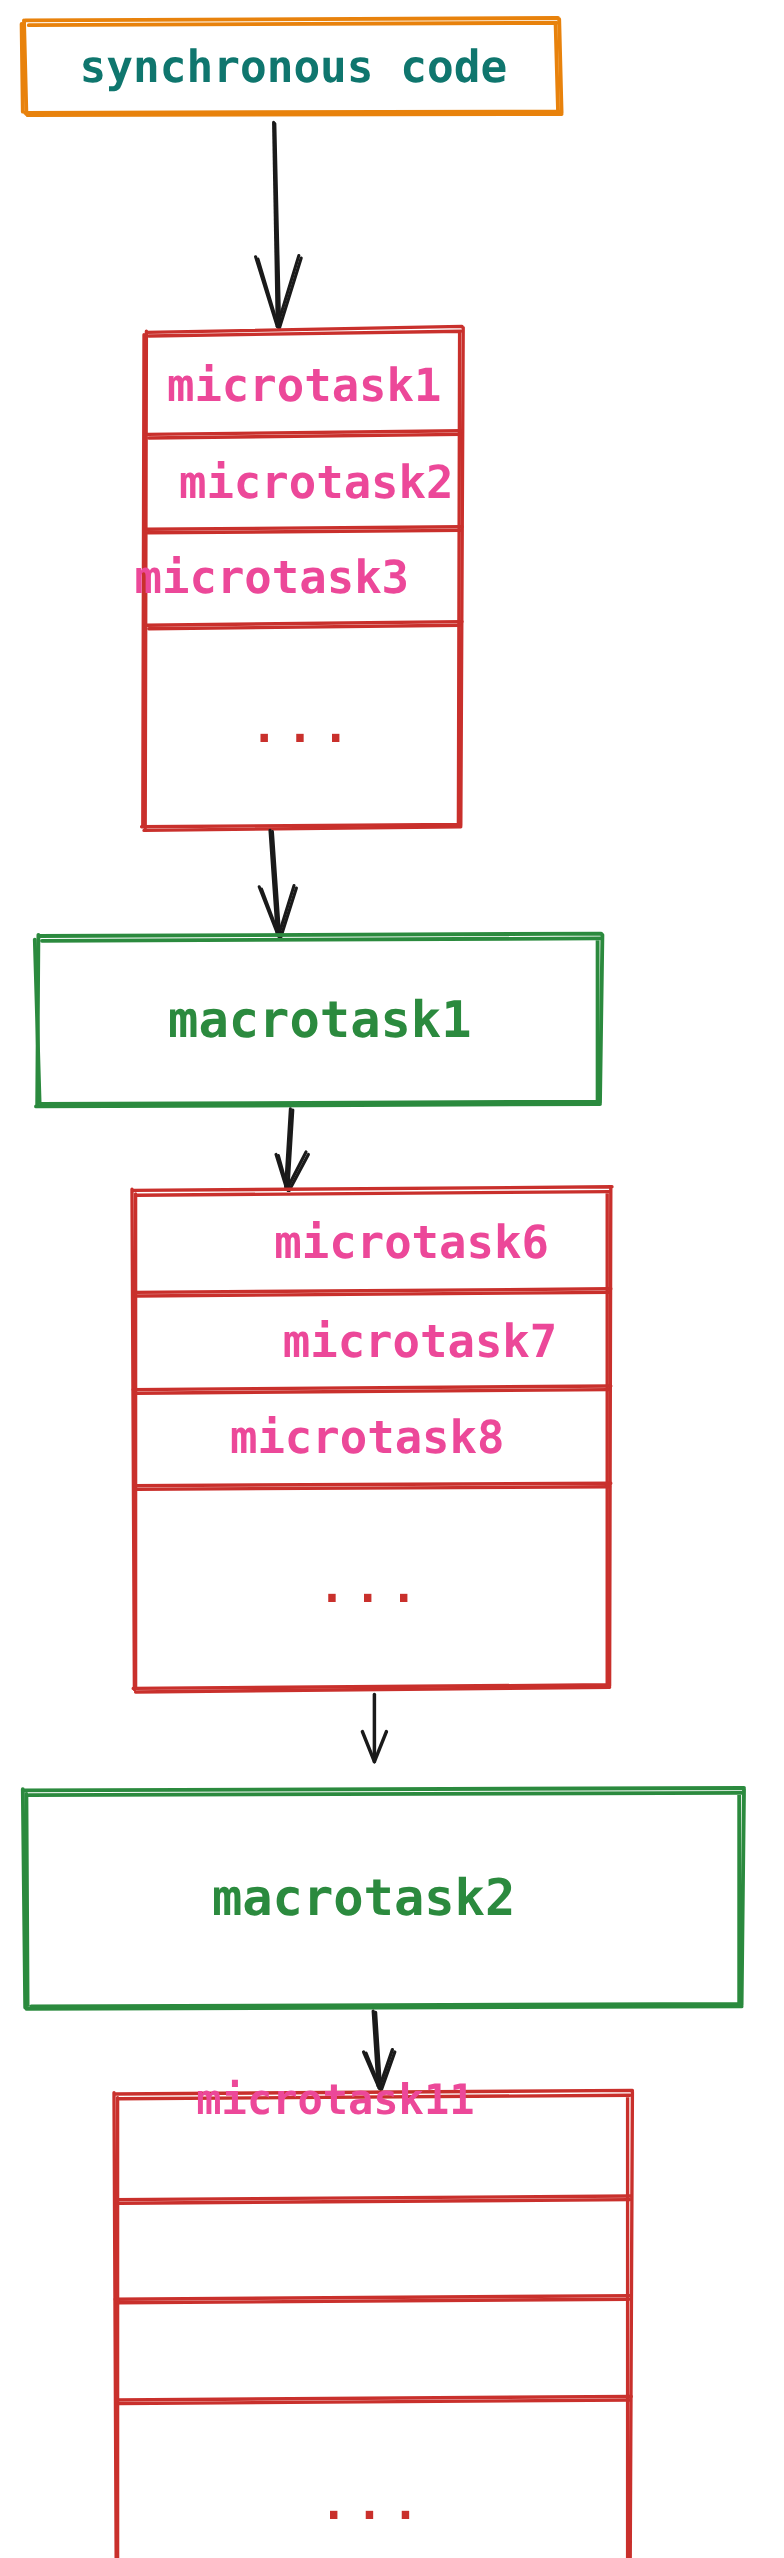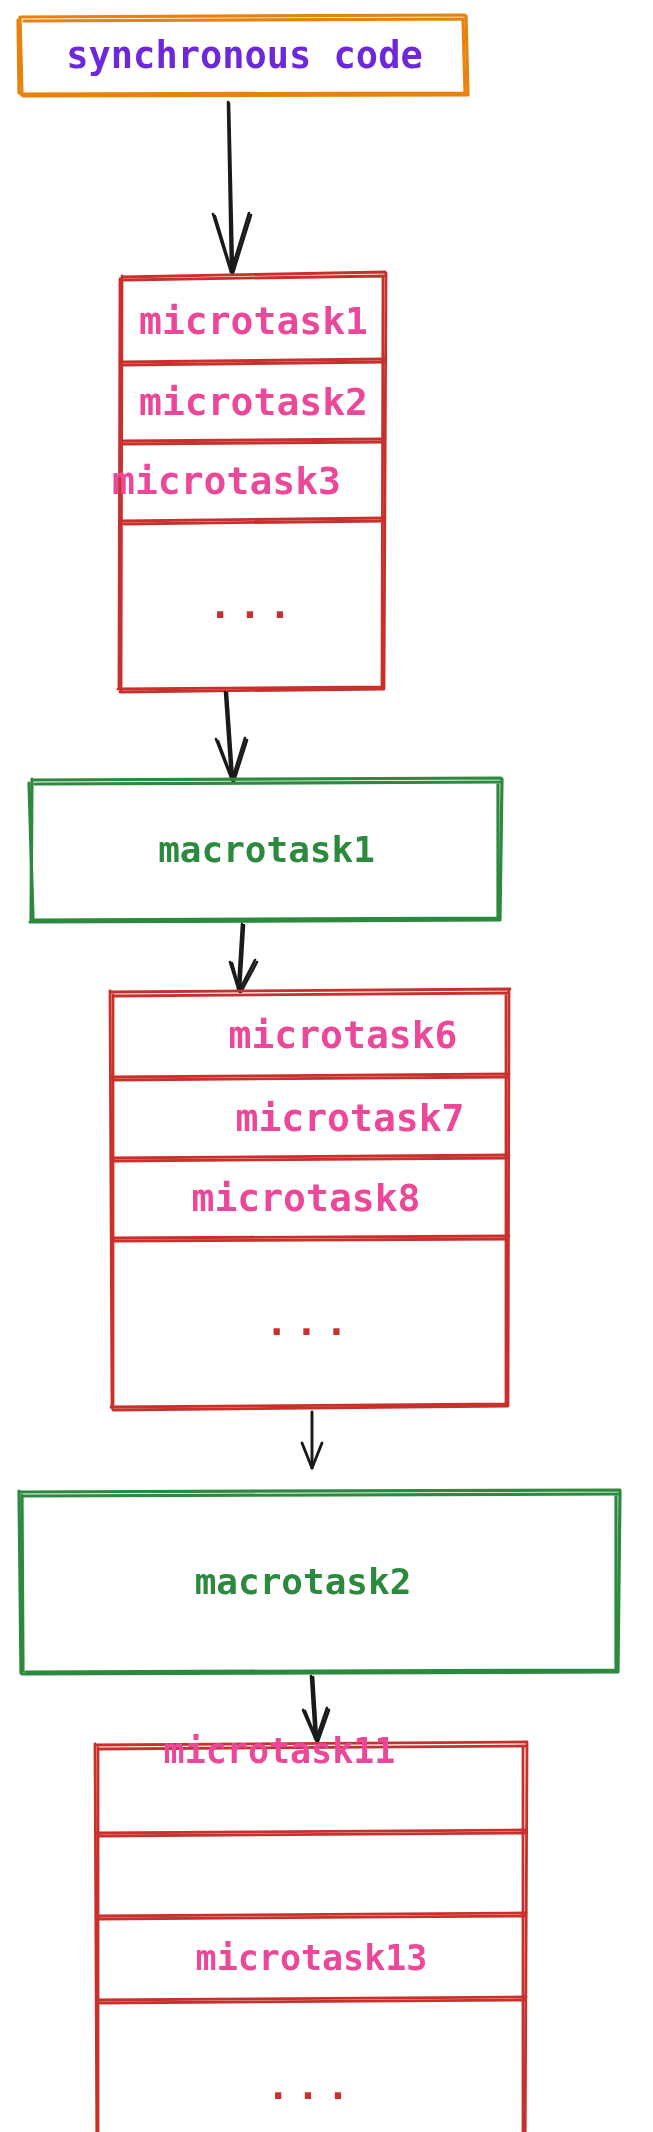--- a/index.html
+++ b/index.html
@@ -16,24 +16,24 @@
     position:absolute;
     display:flex;
     align-items:center;
     justify-content:center;
     white-space:pre;
     font-family:"DejaVu Sans Mono","Liberation Mono",monospace;
     font-weight:700;
     letter-spacing:0px;
     user-select:none;
   }
-  .sync-lbl{ color:#6d28d9; font-size:37px; }
+  .sync-lbl{ color:#0f766e; font-size:37px; }
   .micro-lbl{ color:#ec4899; font-size:38px; }
   .micro-lbl.narrow{ font-size:35px; }
-  .macro-lbl{ color:#2b8a3e; font-size:36px; }
+  .macro-lbl{ color:#2b8a3e; font-size:42px; }
   .dots-lbl{ color:#c9302c; font-size:38px; letter-spacing:7px; }
 </style>
 </head>
 <body>
 
 <div id="page">
 
   <svg id="sketch" viewBox="0 0 653 2132" xmlns="http://www.w3.org/2000/svg">
 
     <g fill="none" stroke="#e8820c" stroke-width="3.2" stroke-linecap="round" stroke-linejoin="round">
@@ -125,30 +125,29 @@
       <path d="M96,1916 L526,1913"></path>
       <path d="M98,1919 L524,1916"></path>
       <path d="M97,2000 L526,1997"></path>
       <path d="M99,2003 L525,2000"></path>
     </g>
   </svg>
 
   <div class="lbl sync-lbl" style="left:21px;top:15px;width:447px;height:80px;">synchronous code</div>
 
   <div class="lbl micro-lbl" style="left:122px;top:279px;width:263px;height:83px;">microtask1</div>
-  <div class="lbl micro-lbl" style="left:122px;top:362px;width:263px;height:79px;">microtask2</div>
+  <div class="lbl micro-lbl" style="left:132px;top:362px;width:263px;height:79px;">microtask2</div>
   <div class="lbl micro-lbl" style="left:122px;top:441px;width:209px;height:80px;">microtask3</div>
   <div class="lbl dots-lbl" style="left:122px;top:521px;width:263px;height:167px;">...</div>
 
   <div class="lbl macro-lbl" style="left:32px;top:779px;width:469px;height:141px;">macrotask1</div>
 
   <div class="lbl micro-lbl" style="left:111px;top:992px;width:464px;height:85px;">microtask6</div>
   <div class="lbl micro-lbl" style="left:111px;top:1077px;width:398px;height:81px;padding-left:40px;">microtask7</div>
   <div class="lbl micro-lbl" style="left:111px;top:1158px;width:390px;height:80px;">microtask8</div>
   <div class="lbl dots-lbl" style="left:111px;top:1238px;width:398px;height:168px;">...</div>
 
   <div class="lbl macro-lbl" style="left:20px;top:1491px;width:566px;height:181px;">macrotask2</div>
 
   <div class="lbl micro-lbl narrow" style="left:96px;top:1707px;width:367px;height:88px;">microtask11</div>
-  <div class="lbl micro-lbl narrow" style="left:96px;top:1916px;width:431px;height:84px;">microtask13</div>
   <div class="lbl dots-lbl" style="left:96px;top:2000px;width:431px;height:172px;">...</div>
 
 </div>
 
 </body></html>

